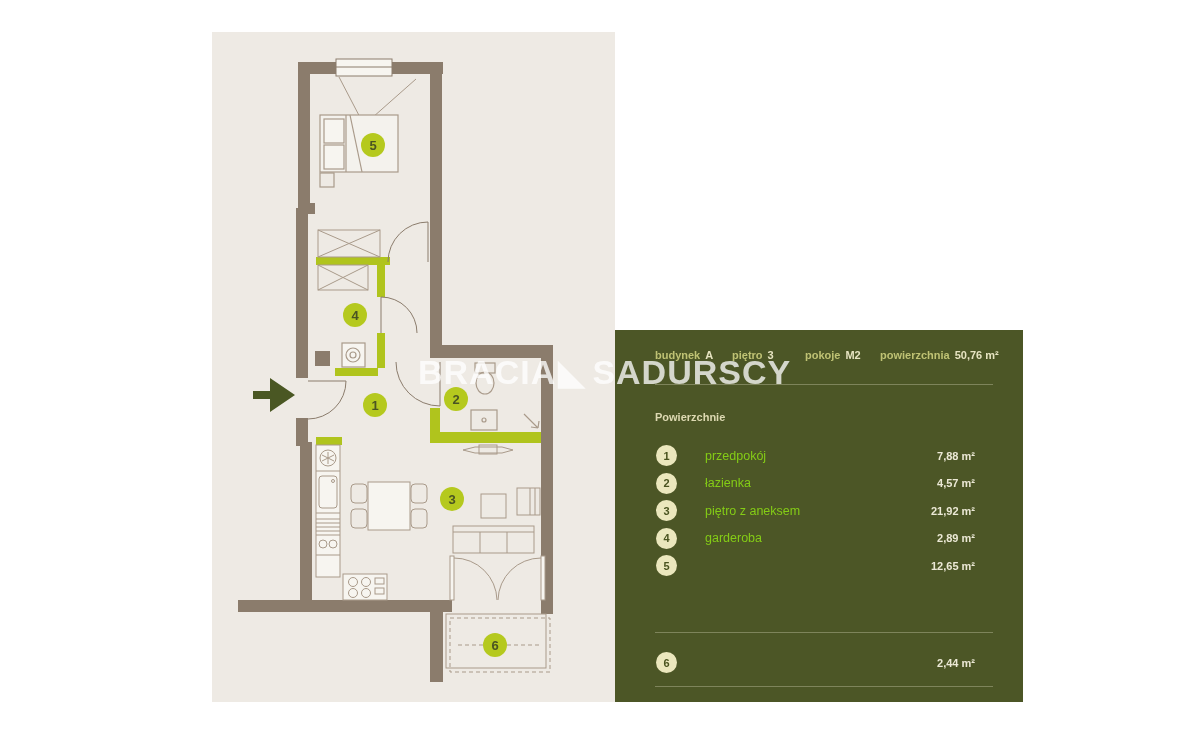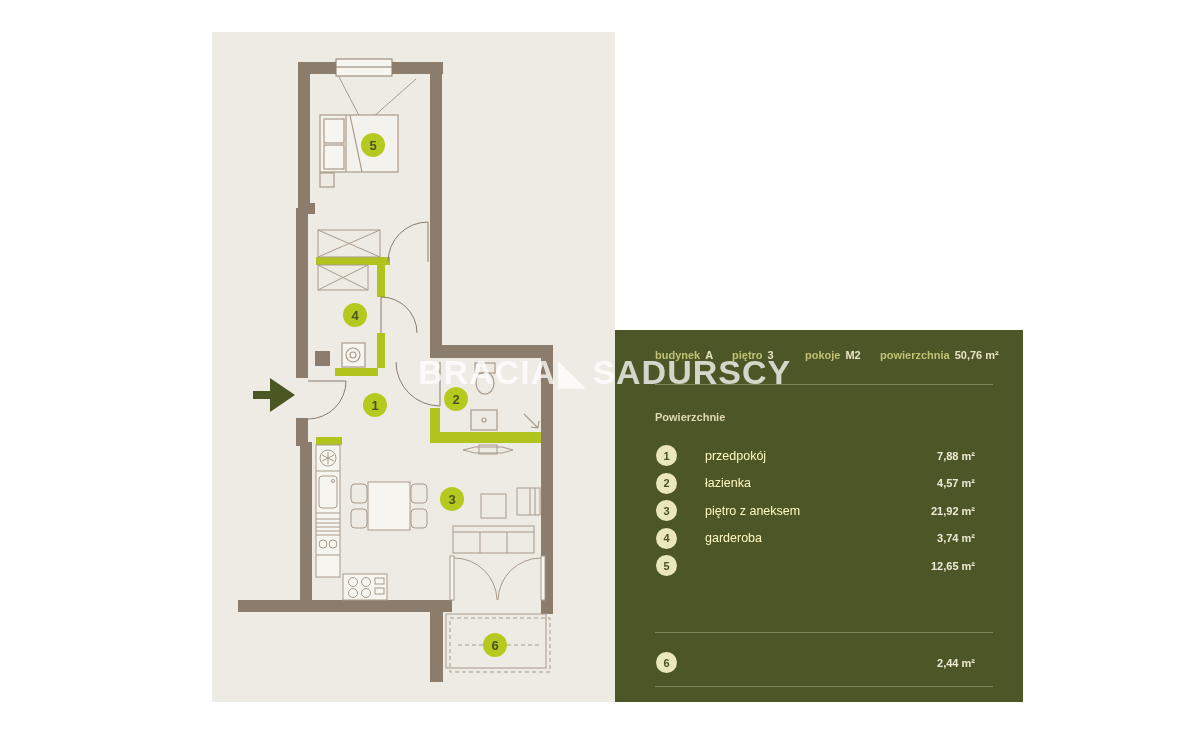--- a/index.html
+++ b/index.html
@@ -25,21 +25,21 @@
   .h-label{color:#bfc274;margin-right:5px;}
   .h-value{color:#e7e4c2;}
   .divider{position:absolute;left:40px;width:338px;height:1px;background:rgba(233,230,205,0.32);}
   .d1{top:54px;} .d2{top:302px;} .d3{top:356px;}
   .section-title{position:absolute;top:81px;left:40px;font-size:11px;font-weight:700;color:#ddd9b2;}
   .rows{position:absolute;top:112px;left:0;right:0;}
   .lrow{display:flex;align-items:center;height:27.5px;padding:0 48px 0 41px;}
   .lrow-six{position:absolute;top:319px;left:0;right:0;}
   .lbadge{width:21px;height:21px;border-radius:50%;background:#ebe7bd;color:#49531f;
           font-size:11px;font-weight:700;display:flex;align-items:center;justify-content:center;flex:none;}
-  .lname{margin-left:28px;font-size:12.5px;color:#fef9c3;}
+  .lname{margin-left:28px;font-size:12.5px;color:#84cc16;}
   .lval{margin-left:auto;font-size:11px;font-weight:700;color:#ece9d6;}
 </style>
 </head>
 <body>
 
 <div class="stage">
 
   <div class="plan">
     <svg width="403" height="670" viewBox="0 0 403 670">
 
@@ -225,21 +225,21 @@
         <span class="lval">4,57 m²</span>
       </div>
       <div class="lrow">
         <span class="lbadge">3</span>
         <span class="lname">piętro z aneksem</span>
         <span class="lval">21,92 m²</span>
       </div>
       <div class="lrow">
         <span class="lbadge">4</span>
         <span class="lname">garderoba</span>
-        <span class="lval">3,74 m²</span>
+        <span class="lval">2,89 m²</span>
       </div>
       <div class="lrow">
         <span class="lbadge">5</span>
         <span class="lname"></span>
         <span class="lval">12,65 m²</span>
       </div>
     </div>
 
     <div class="divider d2"></div>
 

